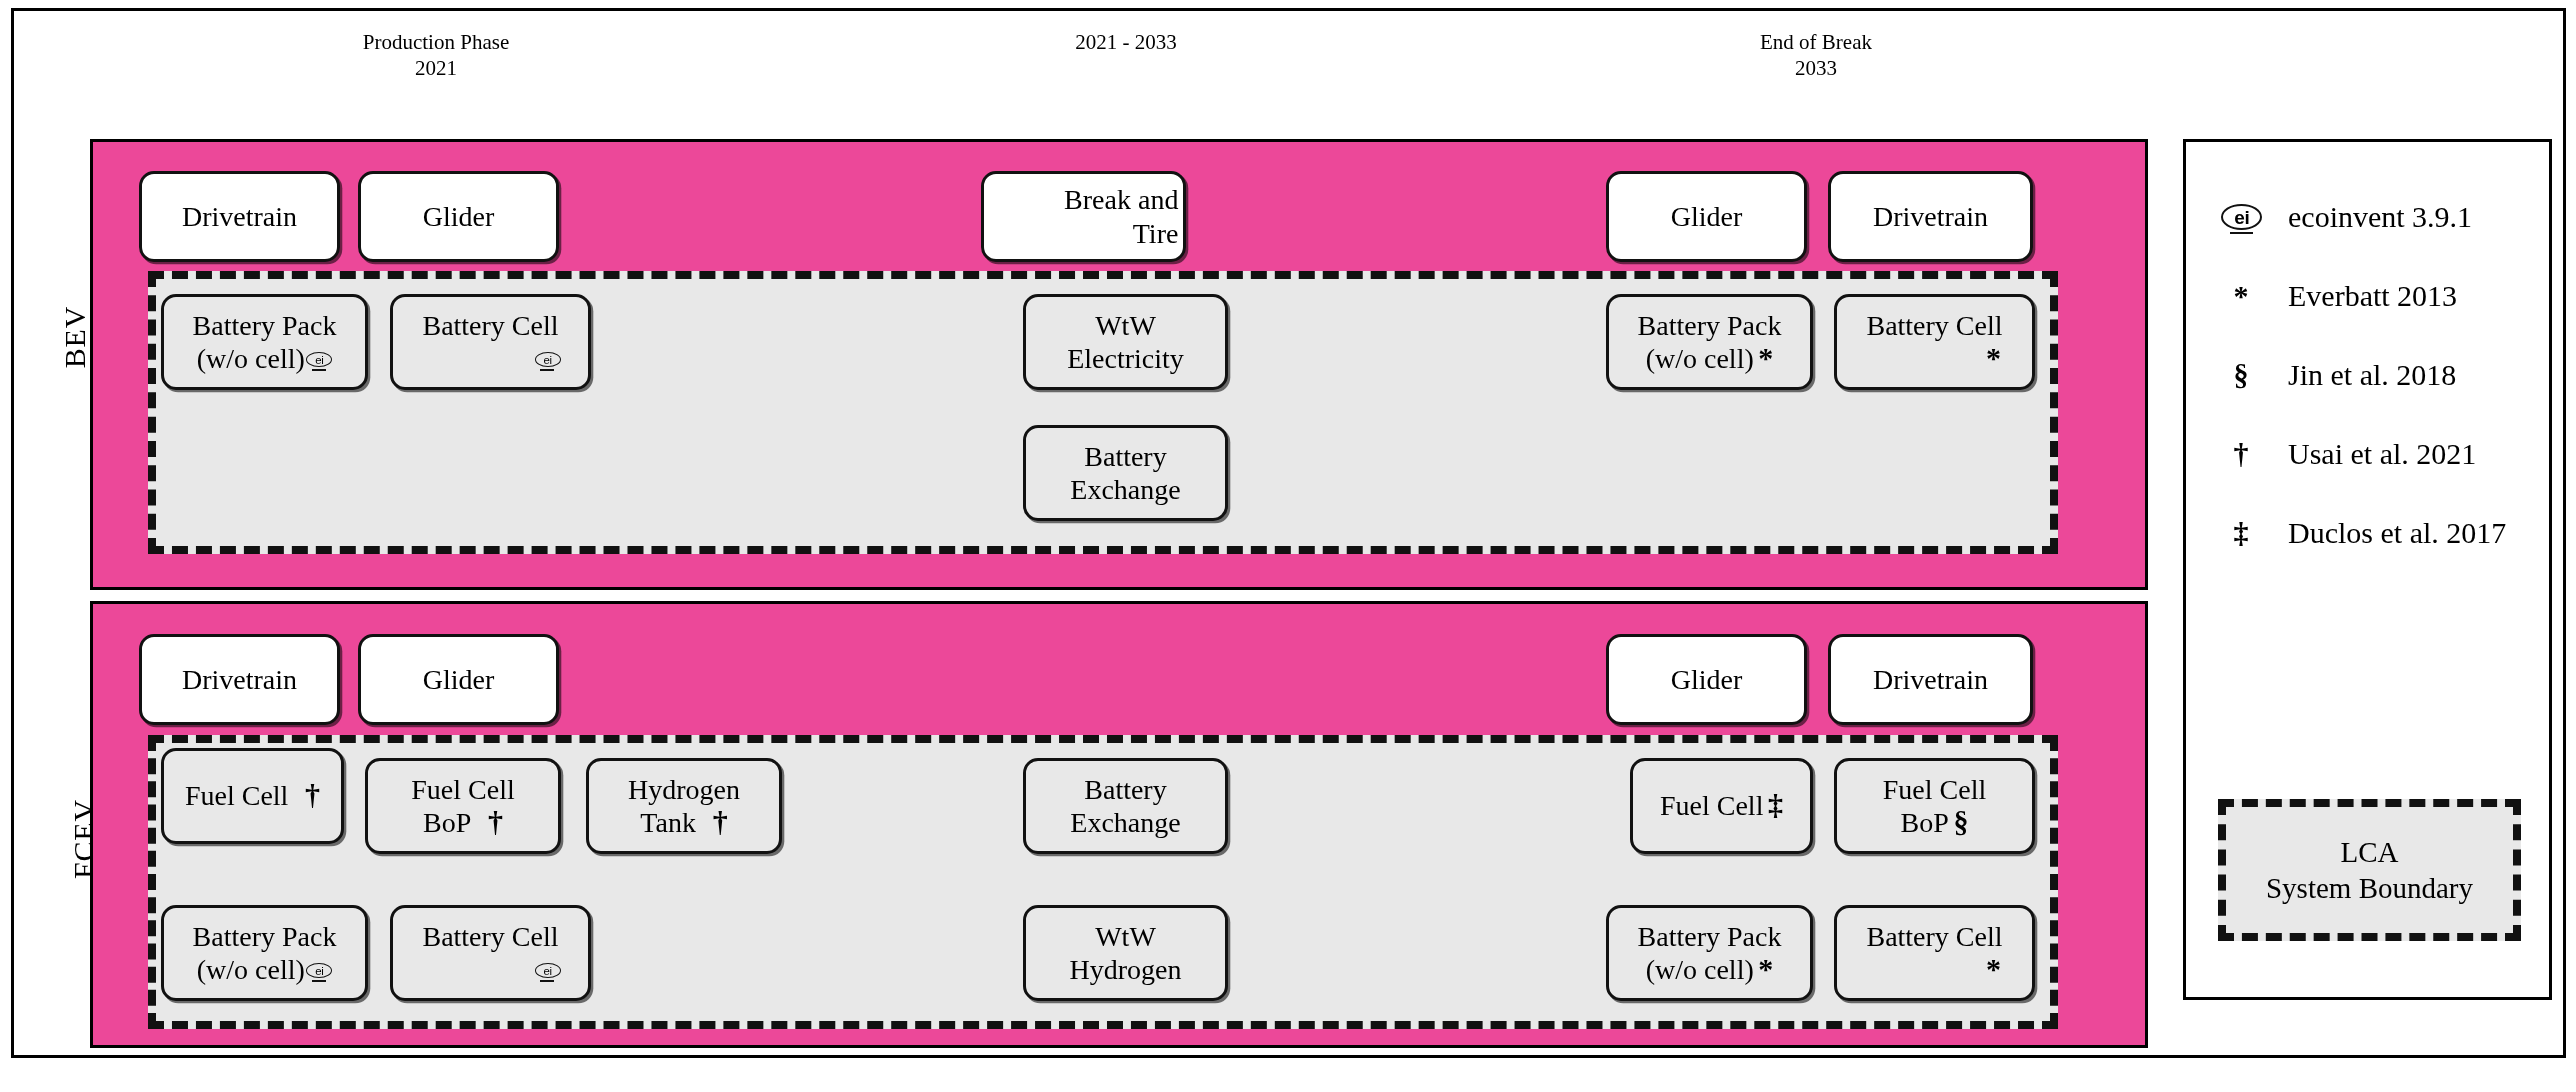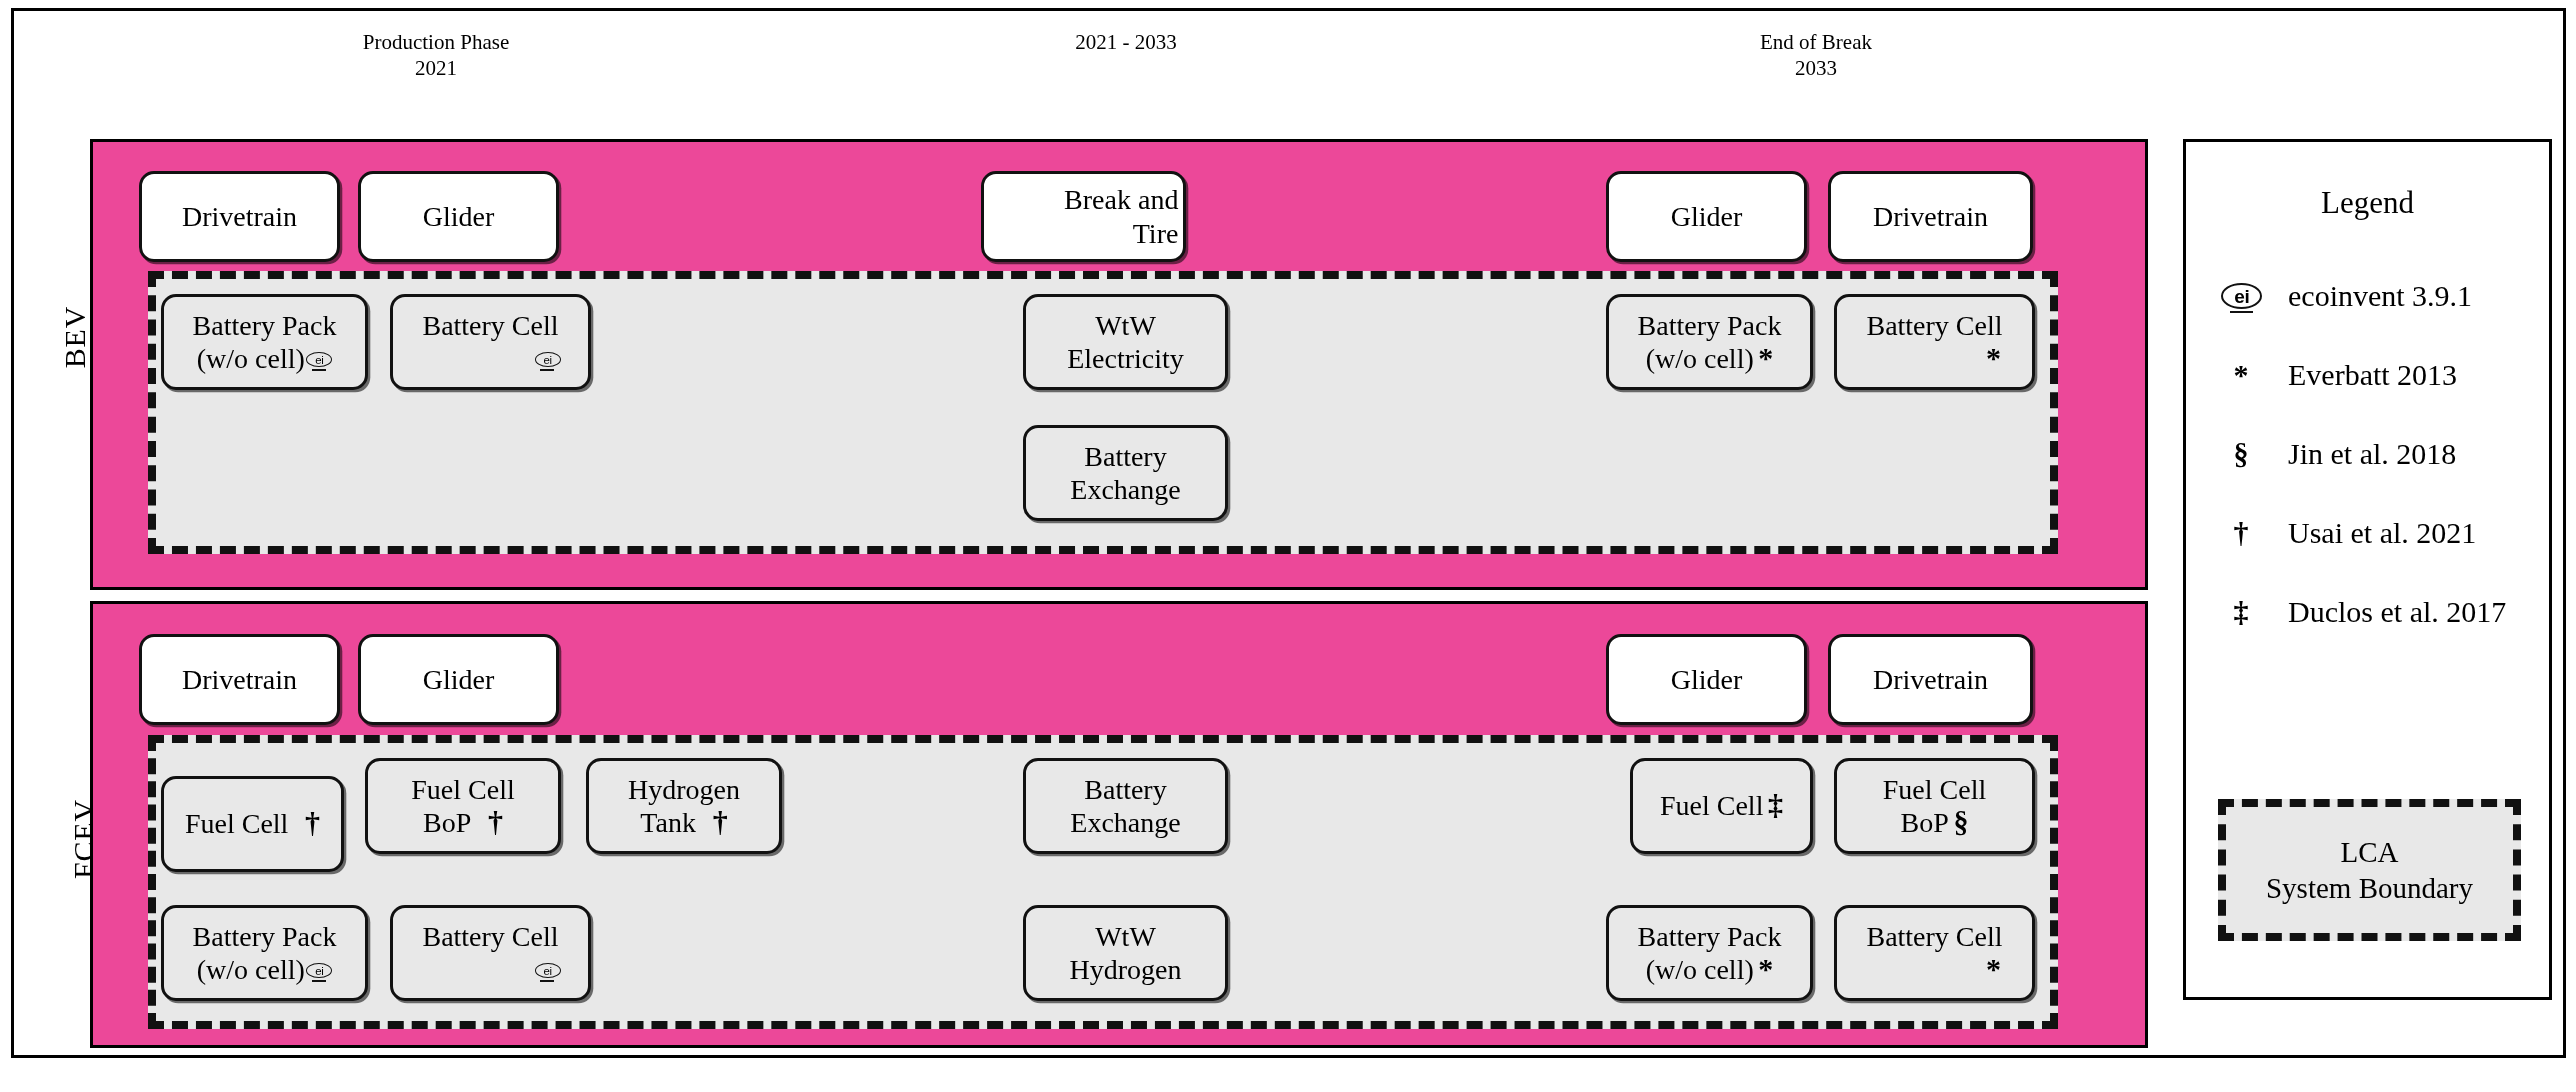--- a/index.html
+++ b/index.html
@@ -296,21 +296,21 @@
 
     <div class="lca-band" id="band-fcev"></div>
 
     <div class="node" style="left:46px; top:30px; width:201px; height:91px;">
       <span class="label-wrap"><span class="ntext">Drivetrain</span></span>
     </div>
     <div class="node" style="left:265px; top:30px; width:201px; height:91px;">
       <span class="label-wrap"><span class="ntext">Glider</span></span>
     </div>
 
-    <div class="node inband" style="left:68px; top:172px; width:183px; height:96px;">
+    <div class="node inband" style="left:68px; top:144px; width:183px; height:96px;">
       <span class="label-wrap"><span class="ntext">Fuel Cell</span><span class="marker sp">†</span></span>
     </div>
     <div class="node inband" style="left:272px; top:154px; width:196px; height:96px;">
       <span class="label-wrap"><span class="ntext">Fuel Cell
 BoP</span><span class="marker sp">†</span></span>
     </div>
     <div class="node inband" style="left:493px; top:154px; width:196px; height:96px;">
       <span class="label-wrap"><span class="ntext">Hydrogen
 Tank</span><span class="marker sp">†</span></span>
     </div>
@@ -348,21 +348,20 @@
     <div class="node inband" style="left:1513px; top:301px; width:207px; height:96px;">
       <span class="label-wrap"><span class="ntext">Battery Pack
 (w/o cell)</span><span class="marker">*</span></span>
     </div>
     <div class="node inband" style="left:1741px; top:301px; width:201px; height:96px;">
       <span class="label-wrap"><span class="ntext">Battery Cell</span><br><span class="marker" style="padding-left:118px;">*</span></span>
     </div>
   </div>
 
   <div class="legend-panel">
-    <div class="legend-title">Legend</div>
 
     <div class="legend-rows">
 
       <div class="legend-row">
         <div class="legend-sym">
           <span class="ei-icon">
             <span class="ring">ei</span>
             <span class="bar"></span>
           </span>
         </div>

